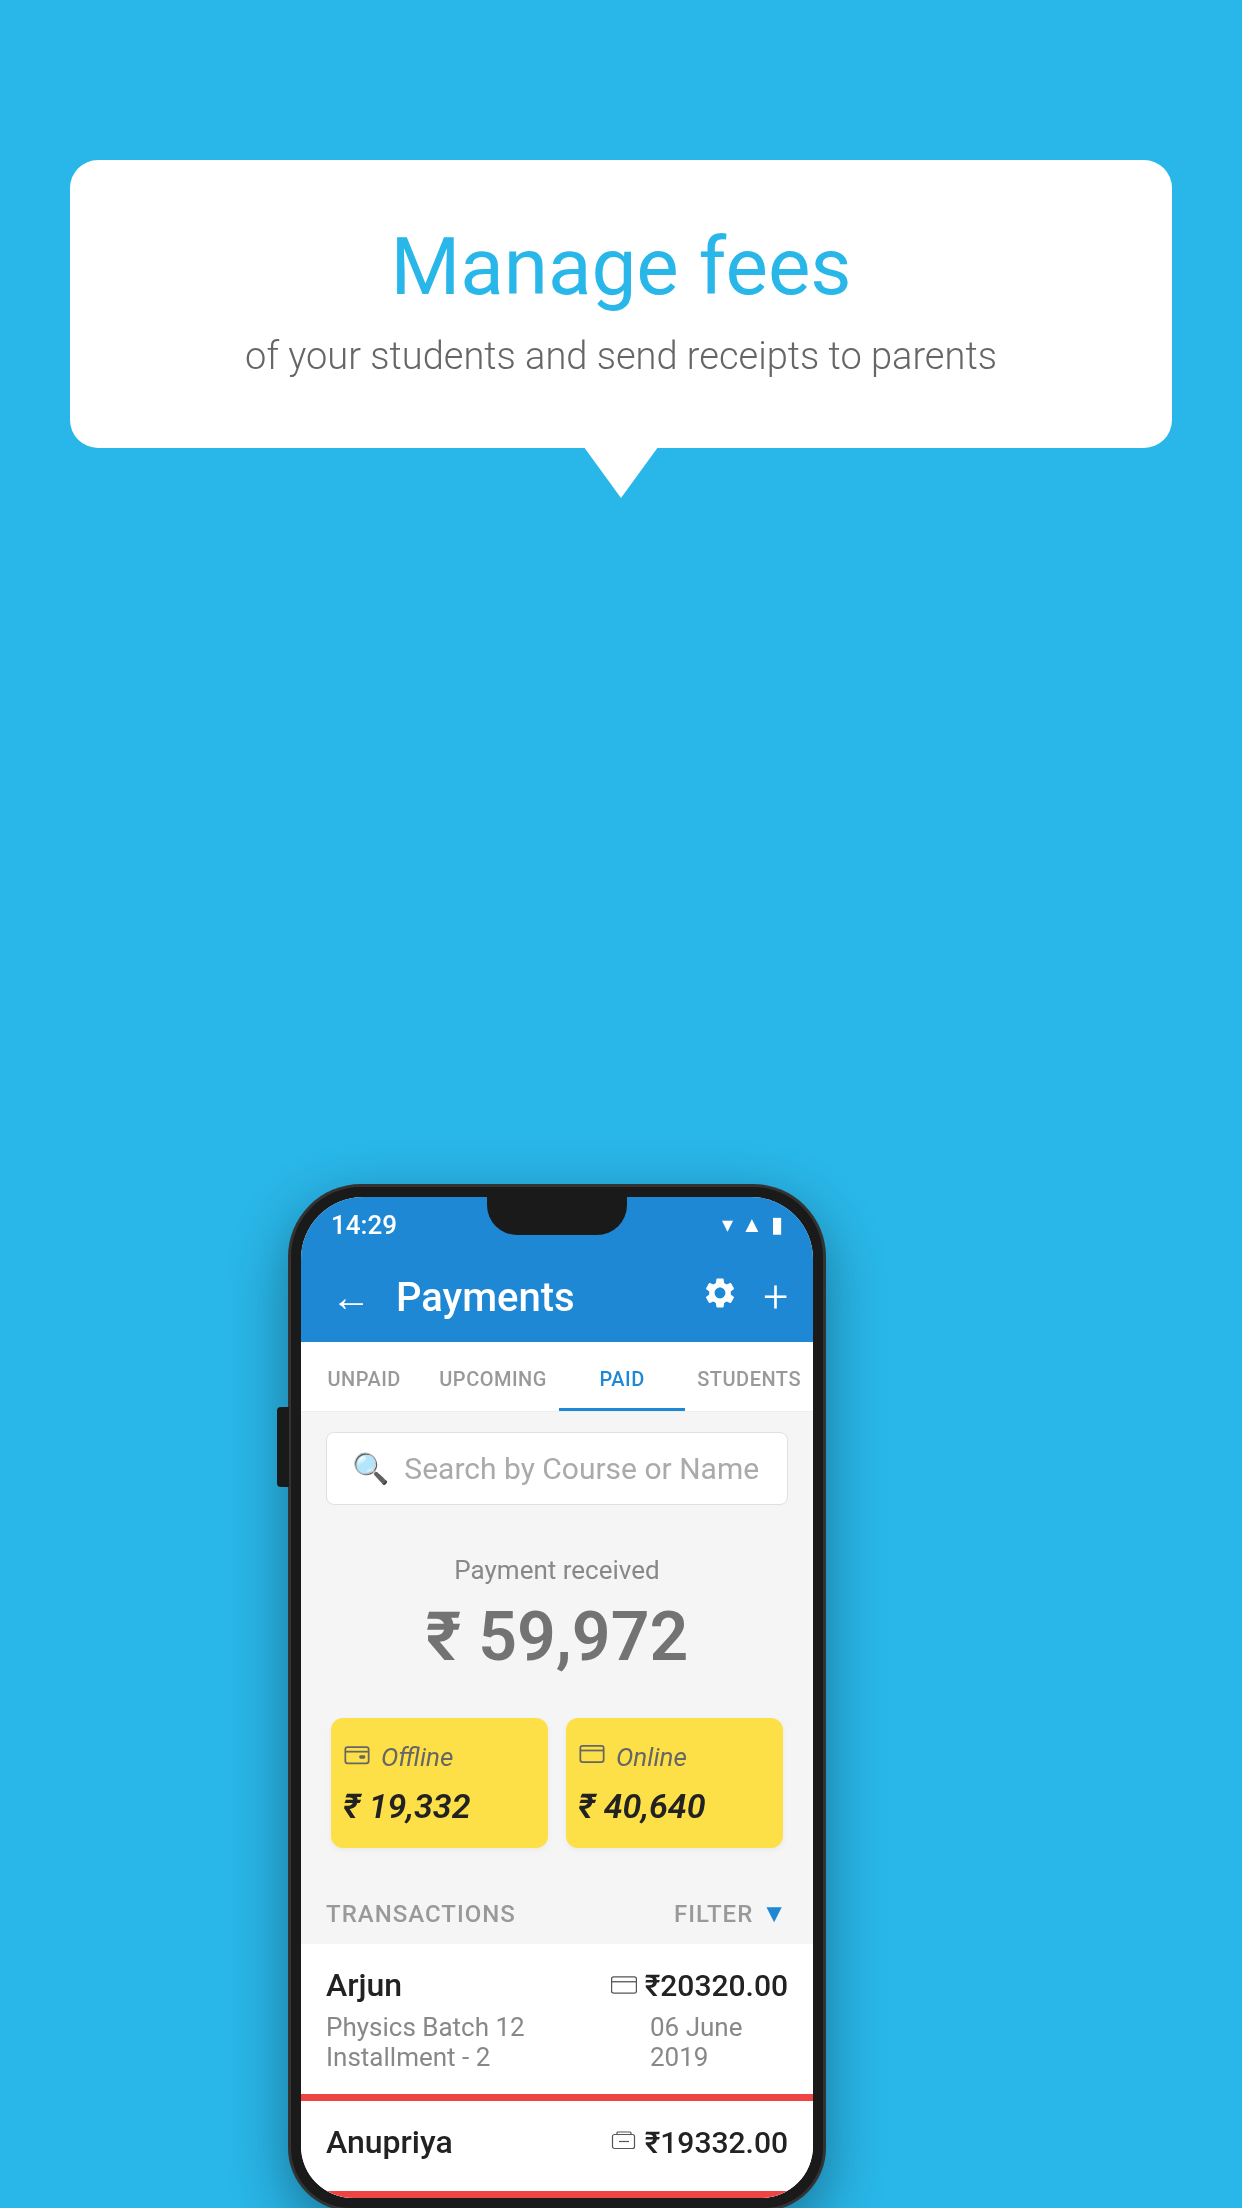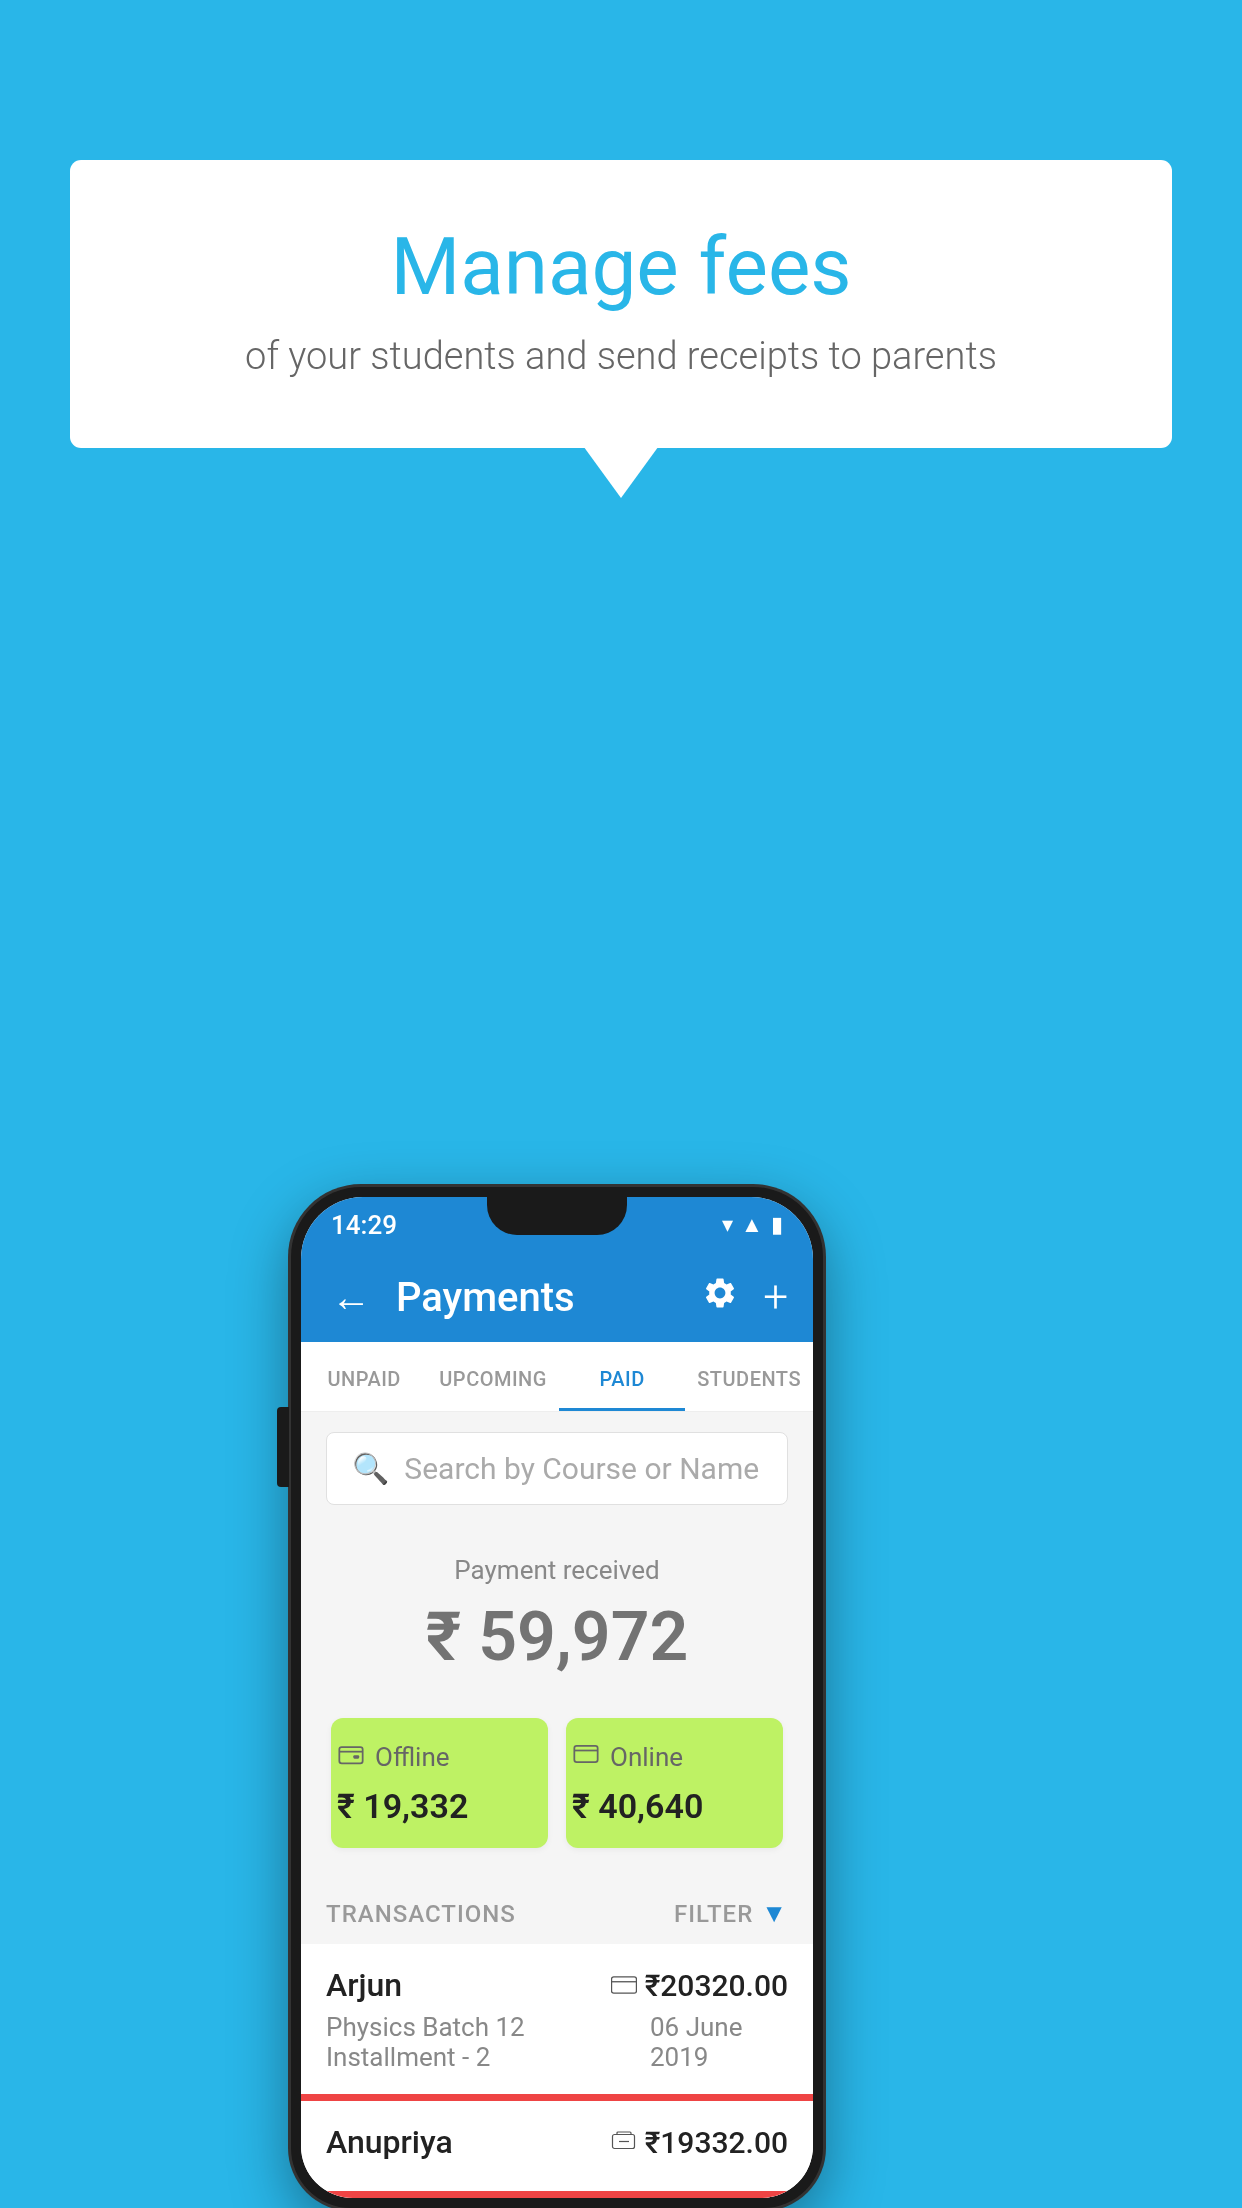--- a/index.html
+++ b/index.html
@@ -19,21 +19,21 @@
       top: 160px;
       left: 70px;
       right: 70px;
       display: flex;
       flex-direction: column;
       align-items: center;
     }
 
     .speech-bubble {
       background: white;
-      border-radius: 11px;
+      border-radius: 28px;
       padding: 60px 64px 70px;
       text-align: center;
       width: 100%;
       position: relative;
     }
 
     .speech-bubble::after {
       content: '';
       position: absolute;
       bottom: -50px;
@@ -251,24 +251,25 @@
     }
 
     .payment-cards {
       display: flex;
       gap: 18px;
       padding: 0 5px;
     }
 
     .payment-card {
       flex: 1;
-      background: #bef264;
+      background: #fde047;
       border-radius: 12px;
-      padding: 22px 6px;
+      padding: 22px 12px;
       box-shadow: 0 2px 6px rgba(0,0,0,0.05);
+      font-style: italic;
     }
 
     .payment-card-header {
       display: flex;
       align-items: center;
       gap: 10px;
       margin-bottom: 12px;
     }
 
     .card-icon {

